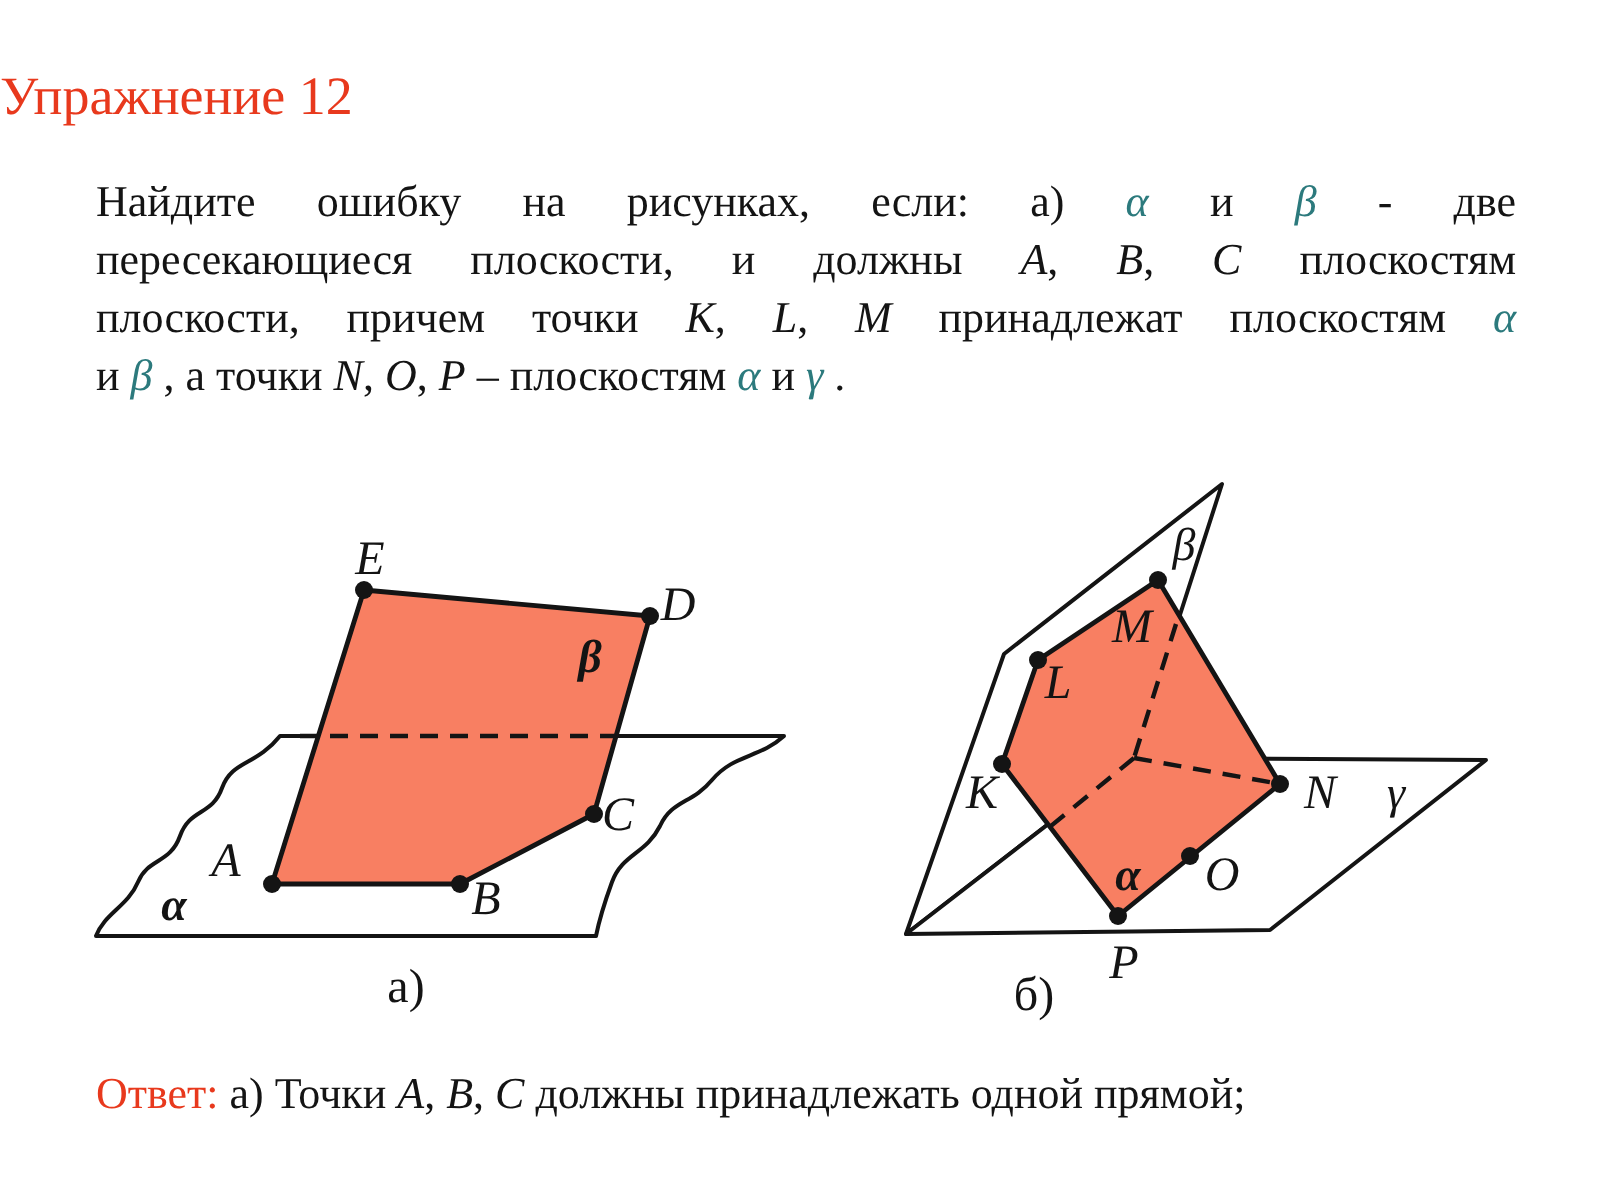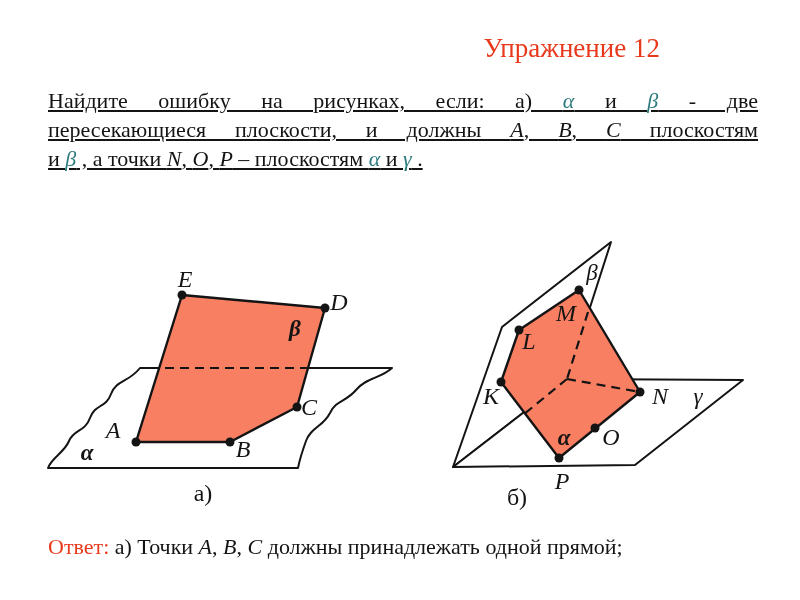--- a/index.html
+++ b/index.html
@@ -3,25 +3,25 @@
 <meta charset="utf-8">
 <style>
   html,body { margin:0; padding:0; }
   body {
     width:800px; height:600px; position:relative; overflow:hidden;
     background:#ffffff; color:#141414;
     font-family:"Liberation Serif", serif;
   }
   .title {
     position:absolute; top:33px; left:0; width:660px;
-    text-align:right; font-size:27px; color:var(--title-red,#e8391d);
+    text-align:left; font-size:27px; color:var(--title-red,#e8391d);
   }
   .problem {
     position:absolute; left:48px; top:86px; width:710px;
-    font-size:22px; line-height:29px;text-decoration:underline;
+    font-size:22px; line-height:29px;
   }
   .pline { height:29px; text-align:justify; text-align-last:justify; -moz-text-align-last:justify; }
   .pline.last { text-align:right; text-align-last:left; -moz-text-align-last:left; }
   .answer {
     position:absolute; left:48px; top:508px; width:730px;
     font-size:22px; line-height:29px;margin-top:24px;
   }
   .seg-g { color:var(--greek-teal,#2c7a7d); font-style:italic; }
   .seg-i { font-style:italic; }
   .seg-r { color:var(--title-red,#e8391d); }
@@ -36,20 +36,21 @@
   svg text.cap { font-style:normal; font-size:24px; }
 </style>
 </head>
 <body>
 
 <div class="title">Упражнение 12</div>
 
 <div class="problem">
   <div class="pline"><span class="seg-n">Найдите ошибку на рисунках, если: а) </span><span class="seg-g">α</span><span class="seg-n"> и </span><span class="seg-g">β</span><span class="seg-n"> - две</span></div>
   <div class="pline"><span class="seg-n">пересекающиеся плоскости, и должны </span><span class="seg-i">A</span><span class="seg-n">, </span><span class="seg-i">B</span><span class="seg-n">, </span><span class="seg-i">C</span><span class="seg-n"> плоскостям</span></div>
+  <div class="pline"><span class="seg-n">плоскости, причем точки </span><span class="seg-i">K</span><span class="seg-n">, </span><span class="seg-i">L</span><span class="seg-n">, </span><span class="seg-i">M</span><span class="seg-n"> принадлежат плоскостям </span><span class="seg-g">α</span></div>
   <div class="pline last"><span class="seg-n">и </span><span class="seg-g">β</span><span class="seg-n"> , а точки </span><span class="seg-i">N</span><span class="seg-n">, </span><span class="seg-i">O</span><span class="seg-n">, </span><span class="seg-i">P</span><span class="seg-n"> – плоскостям </span><span class="seg-g">α</span><span class="seg-n"> и </span><span class="seg-g">γ</span><span class="seg-n"> .</span></div>
 </div>
 
 <svg class="fig" viewBox="0 230 800 285">
 
   <g>
     <path class="plane-outline" d="M140,368 H392
          C380,379 367,377 356,390 C346,402 336,400 330,413 C323,427 311,427 306,441 C302,452 300,458 298,468
          H48
          C52,457 64,453 69,441 C74,429 85,432 90,418 C95,404 106,408 111,394 C116,380 128,383 140,368 Z"></path>

